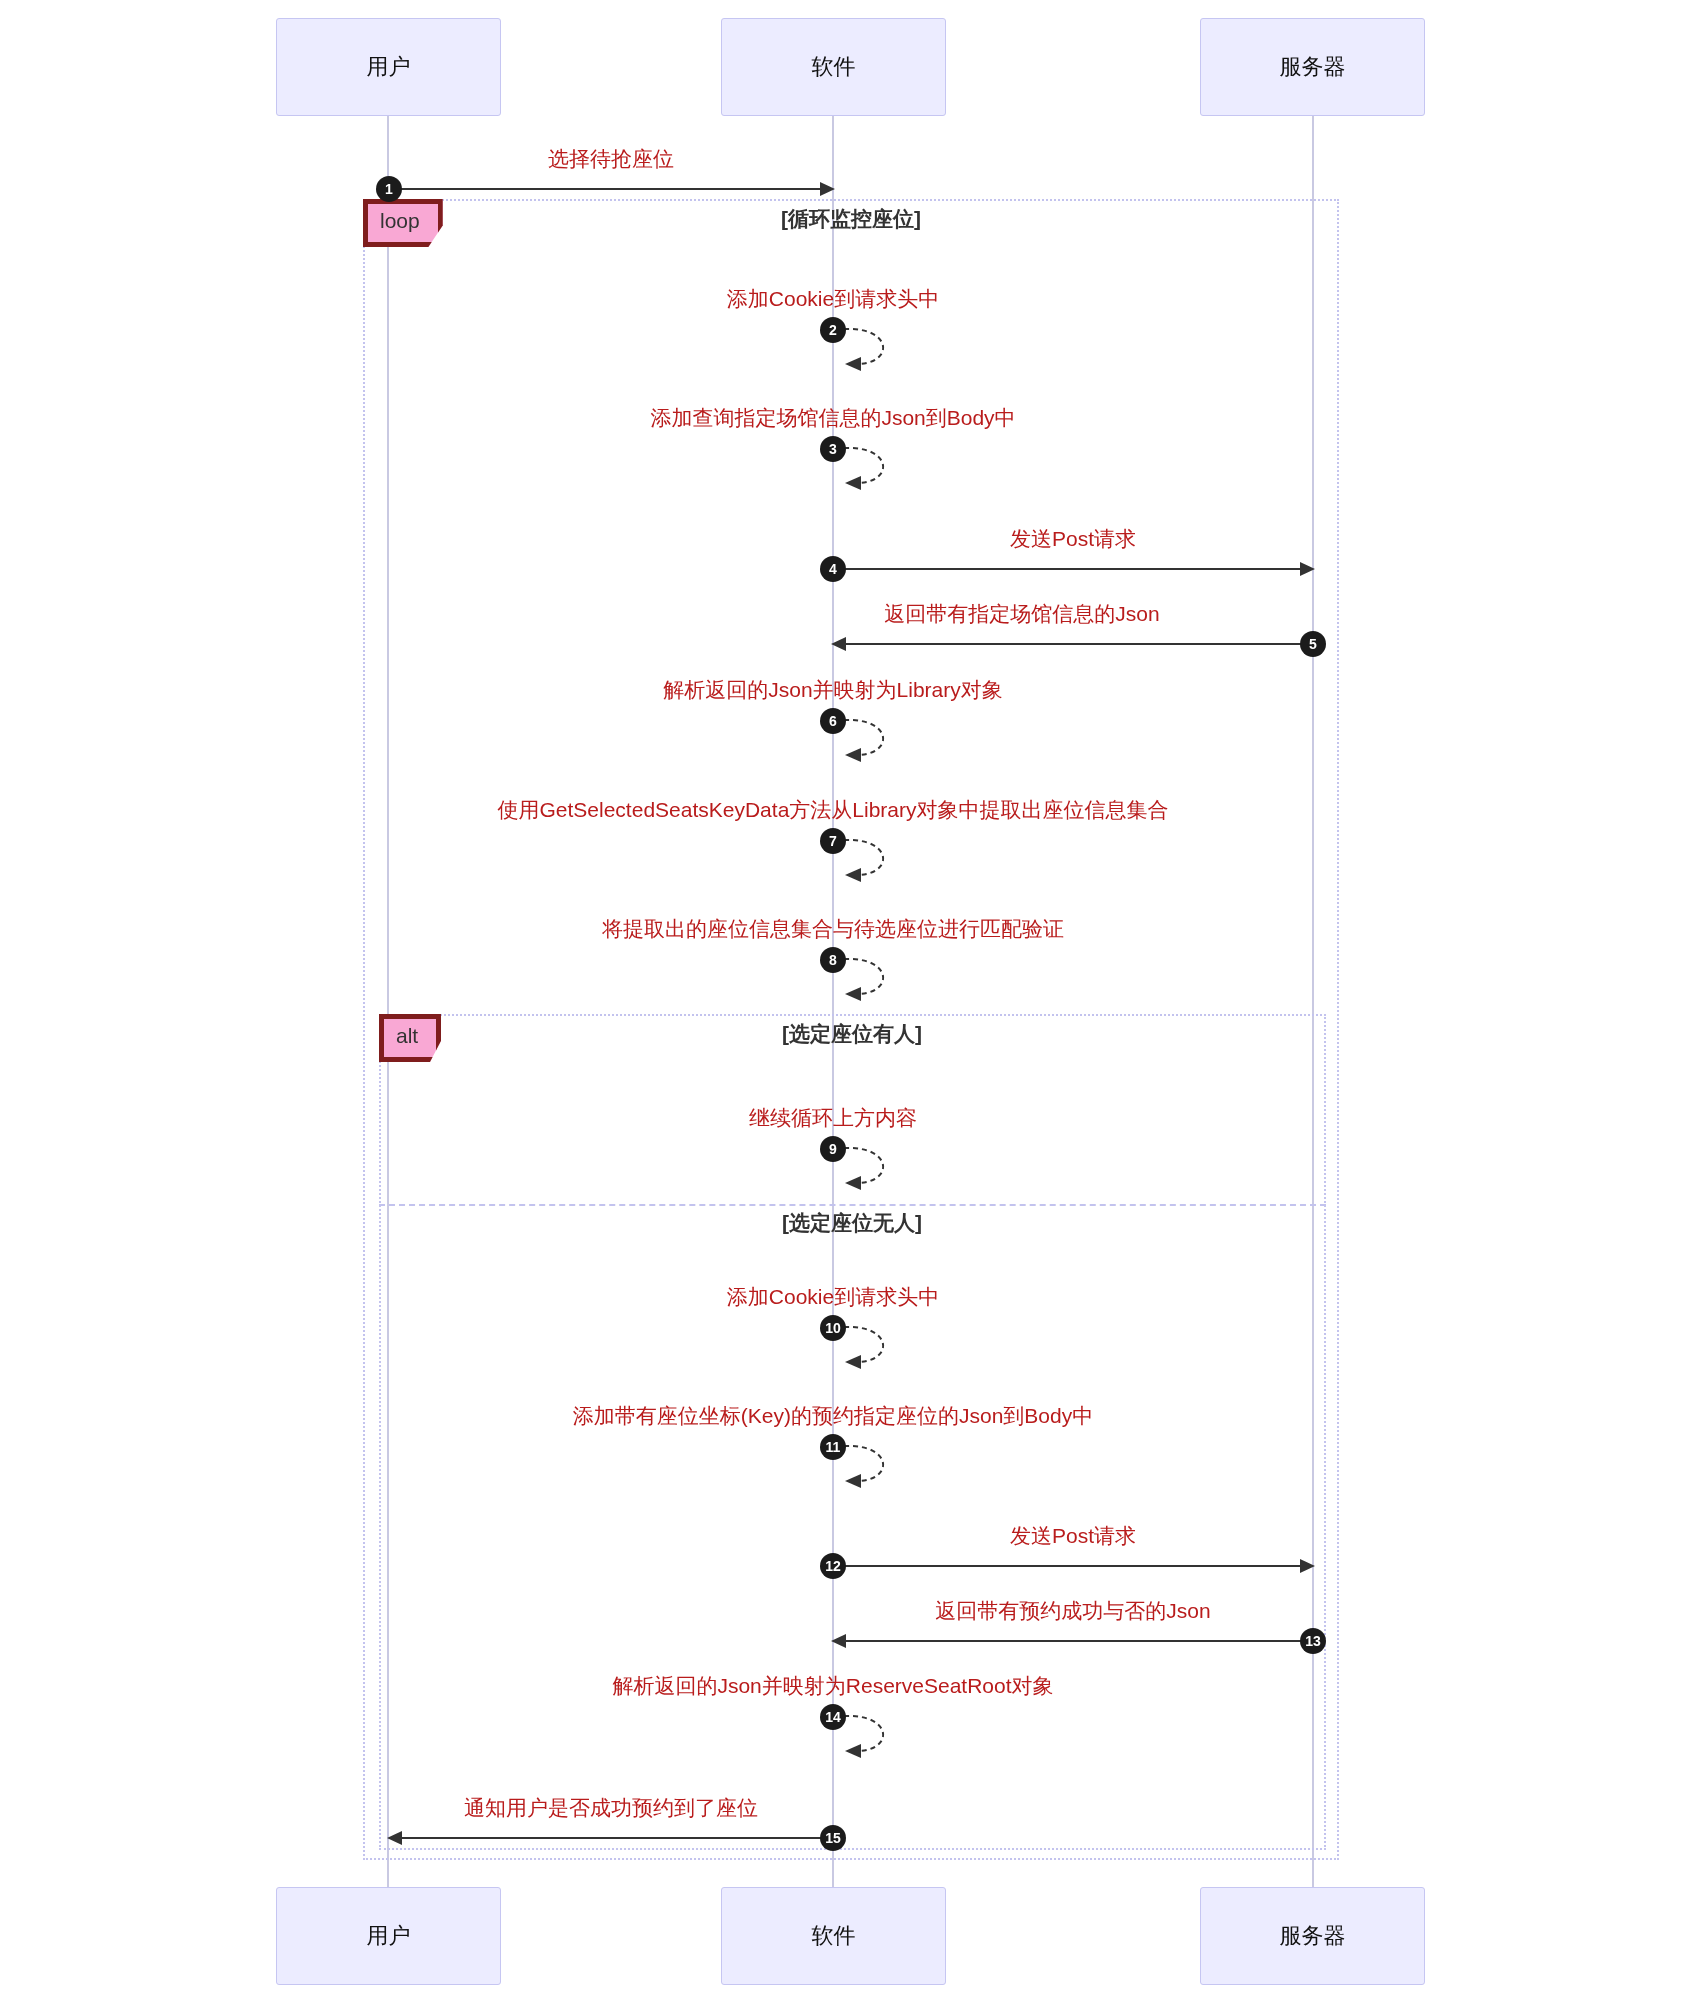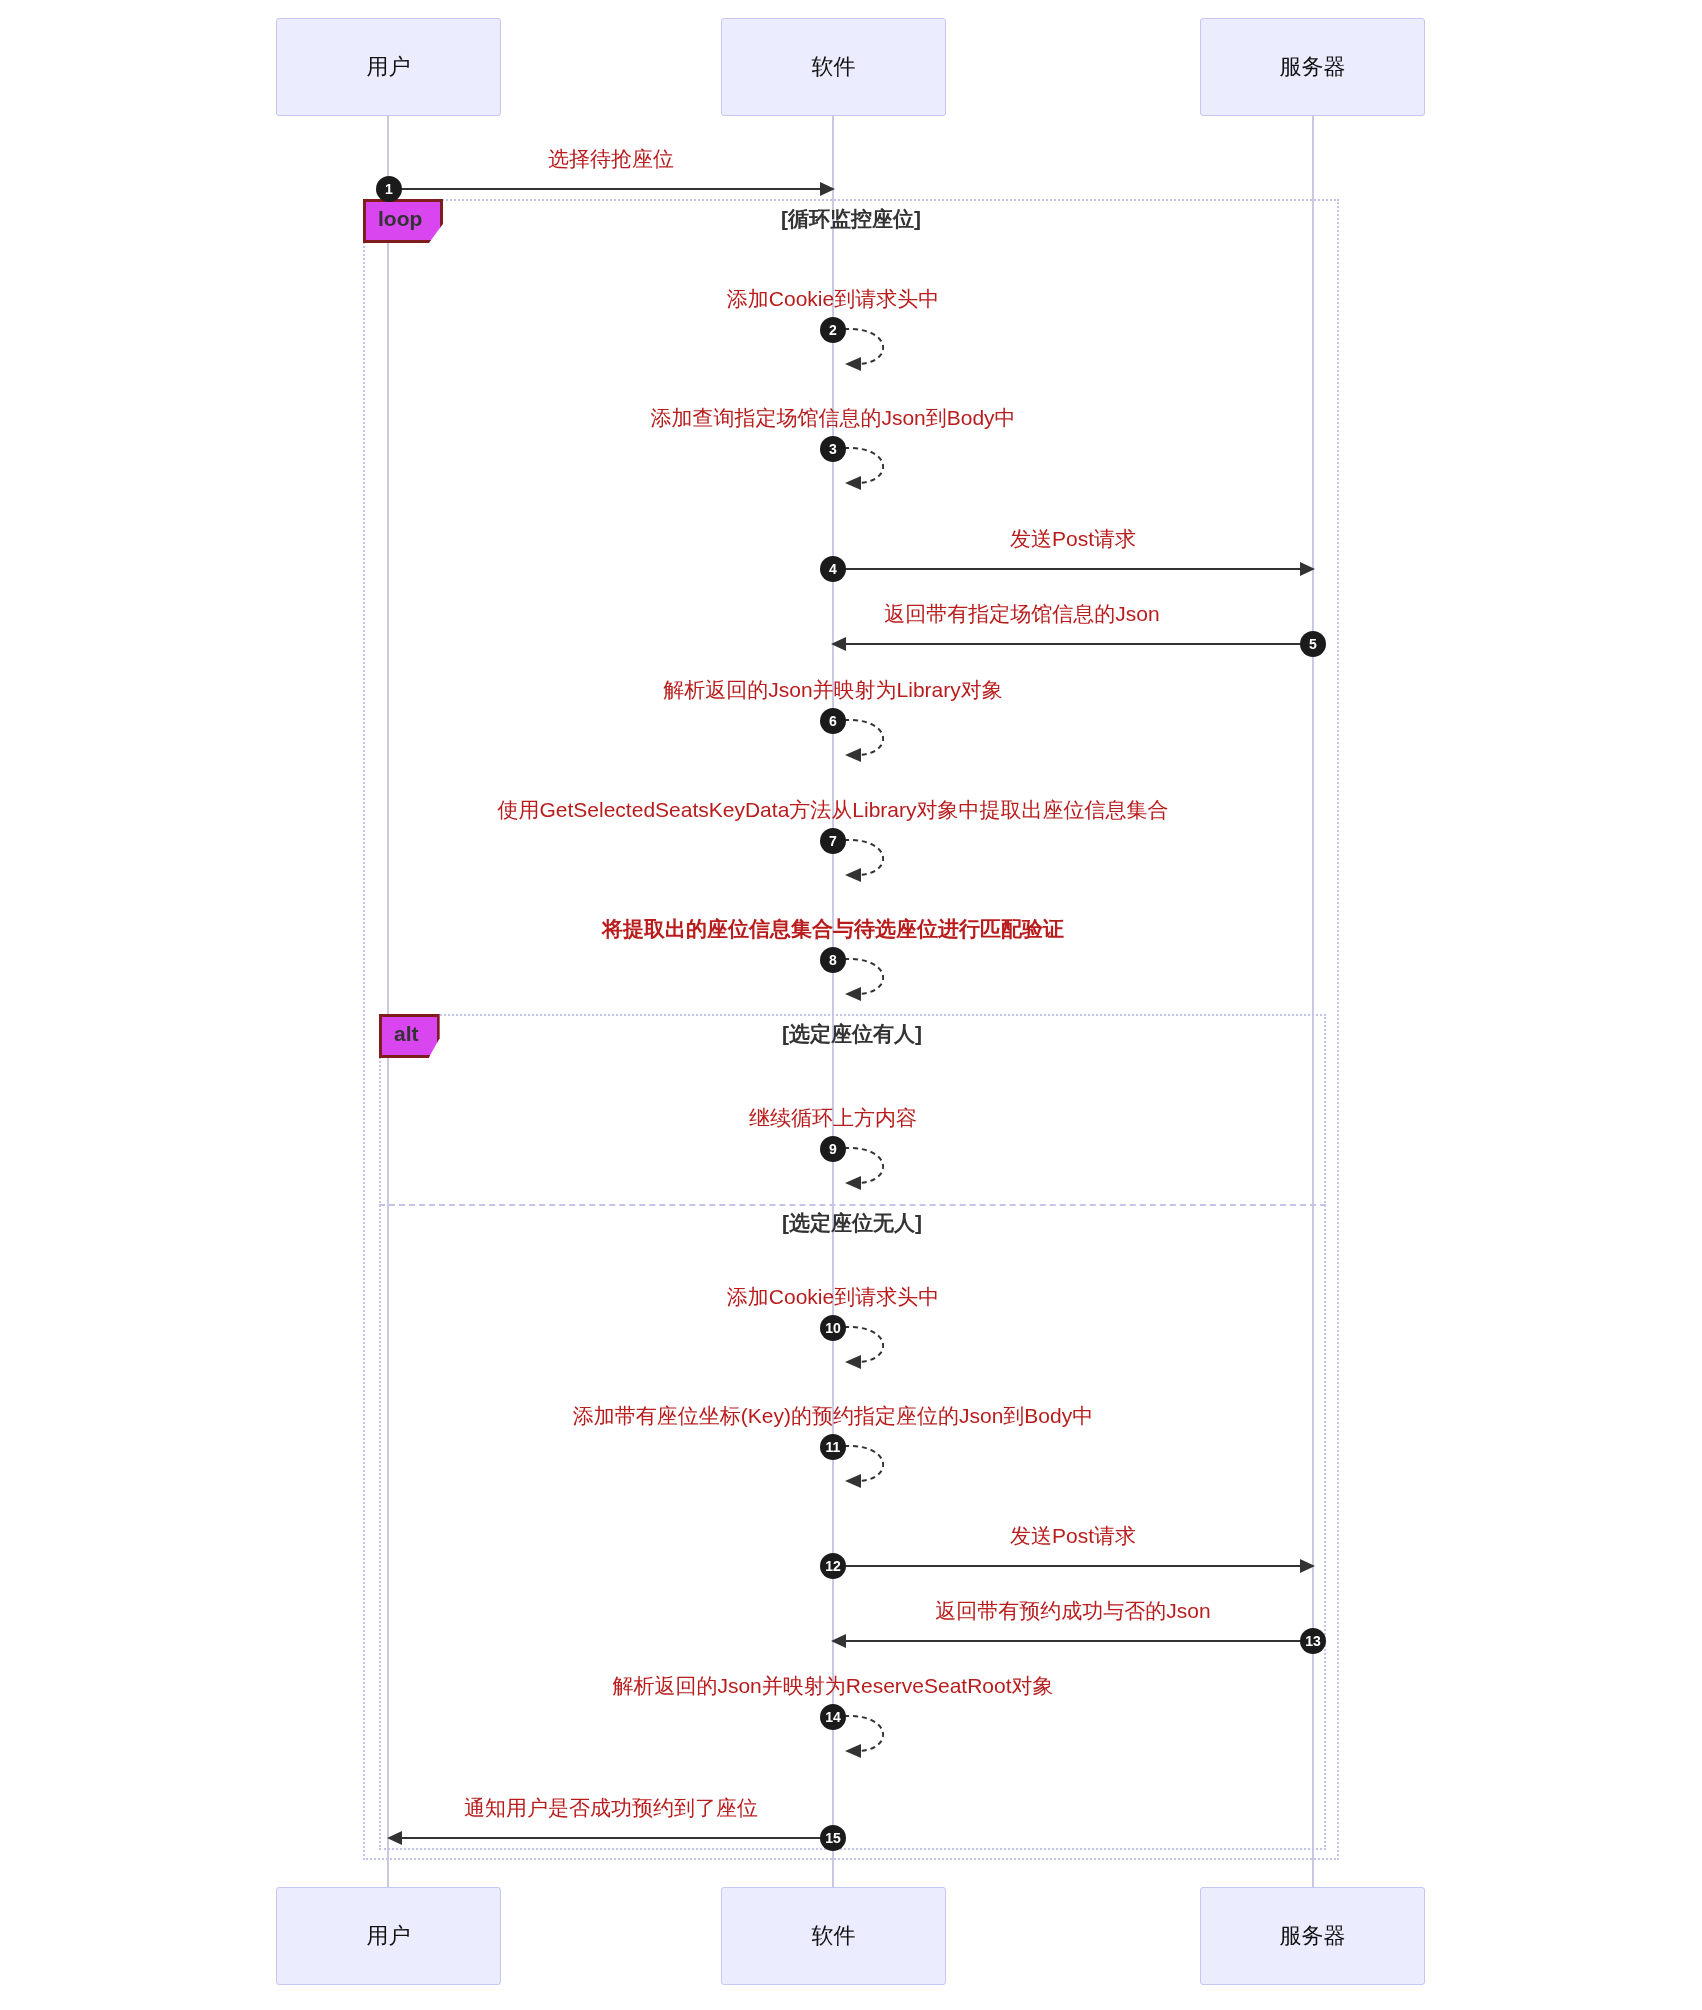--- a/index.html
+++ b/index.html
@@ -34,29 +34,28 @@
     justify-content: center;
     font-size: 22px;
     color: #111;
   }
   .frame {
     position: absolute;
     border: 2px dotted #c3c3ee;
   }
   .tab {
     position: absolute;
-    background: #d946ef;
-    border: 3px solid #7f1d1d;
+    background: #f9a8d4;
+    border: 5px solid #7f1d1d;
     font-size: 21px;
     color: #333;
     padding: 5px 18px 9px 12px;
     white-space: nowrap;
     clip-path: polygon(0 0, 100% 0, 100% 55%, 82% 100%, 0 100%);
     z-index: 3;
-    font-weight: bold;
   }
   .cond {
     position: absolute;
     transform: translateX(-50%);
     font-size: 21px;
     font-weight: 700;
     color: #333;
     white-space: nowrap;
     z-index: 3;
     text-align: center;
@@ -193,21 +192,21 @@
   </svg>
   <div class="num" style="left:833px; top:721px;">6</div>
 
   <div class="msg" style="left:833px; top:796px;">使用GetSelectedSeatsKeyData方法从Library对象中提取出座位信息集合</div>
   <svg class="selfloop" style="left:833px; top:833px;" width="86" height="52" viewBox="0 0 86 52">
     <path d="M2,8 C58,0 64,40 26,42" fill="none" stroke="#333" stroke-width="2" stroke-dasharray="5 4"></path>
     <polygon points="12,42 28,35 28,49" fill="#333"></polygon>
   </svg>
   <div class="num" style="left:833px; top:841px;">7</div>
 
-  <div class="msg" style="left:833px; top:915px;font-weight:bold;">将提取出的座位信息集合与待选座位进行匹配验证</div>
+  <div class="msg" style="left:833px; top:915px;">将提取出的座位信息集合与待选座位进行匹配验证</div>
   <svg class="selfloop" style="left:833px; top:952px;" width="86" height="52" viewBox="0 0 86 52">
     <path d="M2,8 C58,0 64,40 26,42" fill="none" stroke="#333" stroke-width="2" stroke-dasharray="5 4"></path>
     <polygon points="12,42 28,35 28,49" fill="#333"></polygon>
   </svg>
   <div class="num" style="left:833px; top:960px;">8</div>
 
   <div class="msg" style="left:833px; top:1104px;">继续循环上方内容</div>
   <svg class="selfloop" style="left:833px; top:1141px;" width="86" height="52" viewBox="0 0 86 52">
     <path d="M2,8 C58,0 64,40 26,42" fill="none" stroke="#333" stroke-width="2" stroke-dasharray="5 4"></path>
     <polygon points="12,42 28,35 28,49" fill="#333"></polygon>

